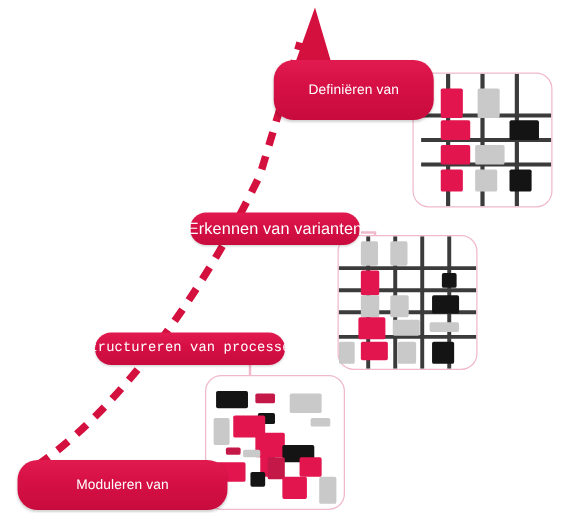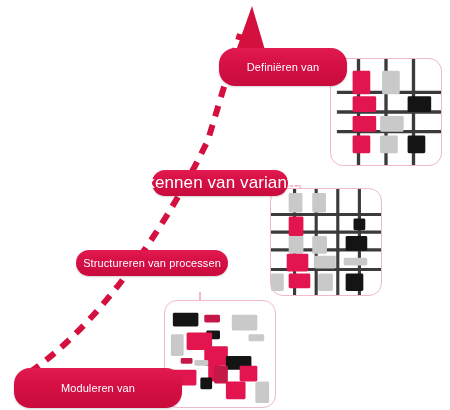--- a/index.html
+++ b/index.html
@@ -127,25 +127,25 @@
           <rect x="50" y="78" width="18" height="18" fill="#c9c9c9" rx="1.5" ry="1.5"></rect>
           <rect x="78" y="78" width="18" height="18" fill="#141414" rx="1.5" ry="1.5"></rect>
         </g>
     </svg>
   </div>
 
   <div class="pill" id="pill-moduleren" style="left: 14px; top: 368px; width: 168px; height: 40px; font-size: 11px;">
     <span>Moduleren van</span>
   </div>
 
-  <div class="pill" id="pill-structureren" style="left: 76px; top: 250px; width: 152px; height: 26px; font-size: 11px;">
+  <div class="pill" id="pill-structureren" style="left: 76px; top: 266px; width: 152px; height: 26px; font-size: 11px; font-family: Liberation Mono, monospace;">
     <span>Structureren van processen</span>
   </div>
 
-  <div class="pill" id="pill-erkennen" style="left: 152px; top: 170px; width: 136px; height: 26px; font-size: 17px;">
+  <div class="pill" id="pill-erkennen" style="left: 152px; top: 170px; width: 136px; height: 26px; font-size: 13px;">
     <span>Erkennen van varianten</span>
   </div>
 
-  <div class="pill" id="pill-definieren" style="left: 219px; top: 48px; width: 128px; height: 38px; font-size: 11px; text-align: right;">
+  <div class="pill" id="pill-definieren" style="left: 219px; top: 48px; width: 128px; height: 48px; font-size: 11px; text-align: right;">
     <span>Definiëren van</span>
   </div>
 
 </div>
 
 </body></html>

